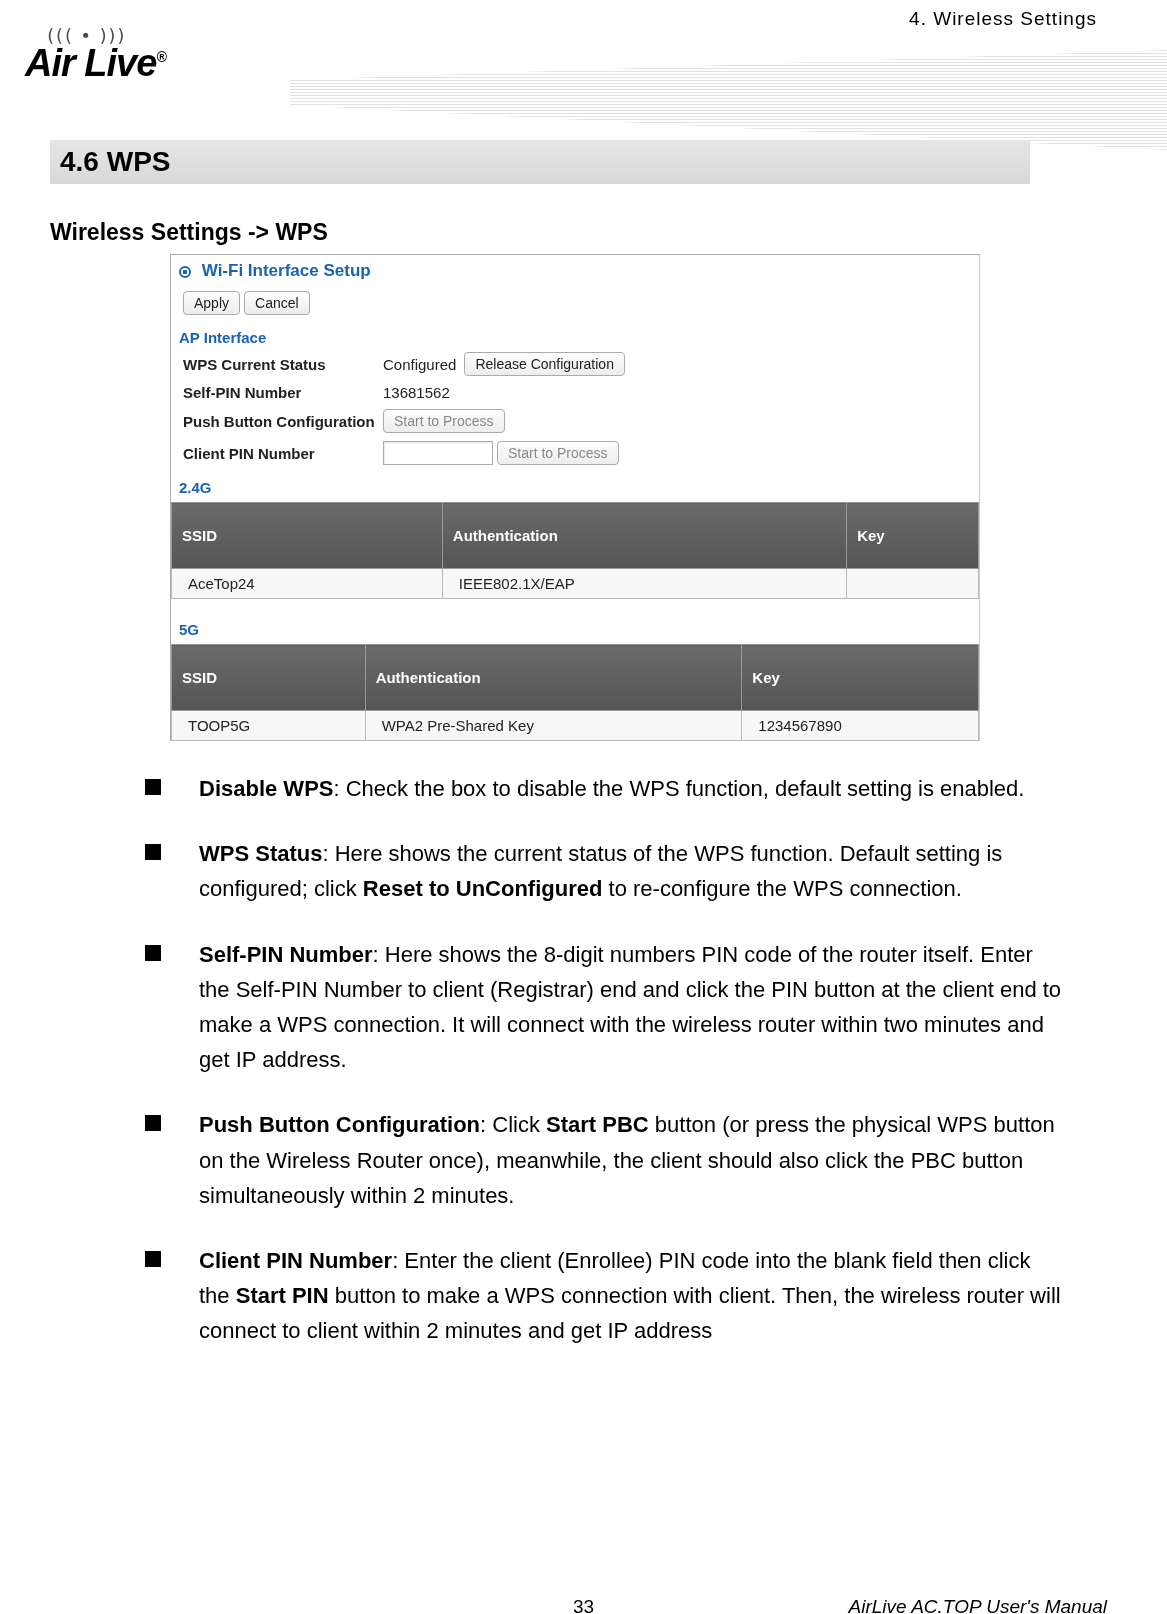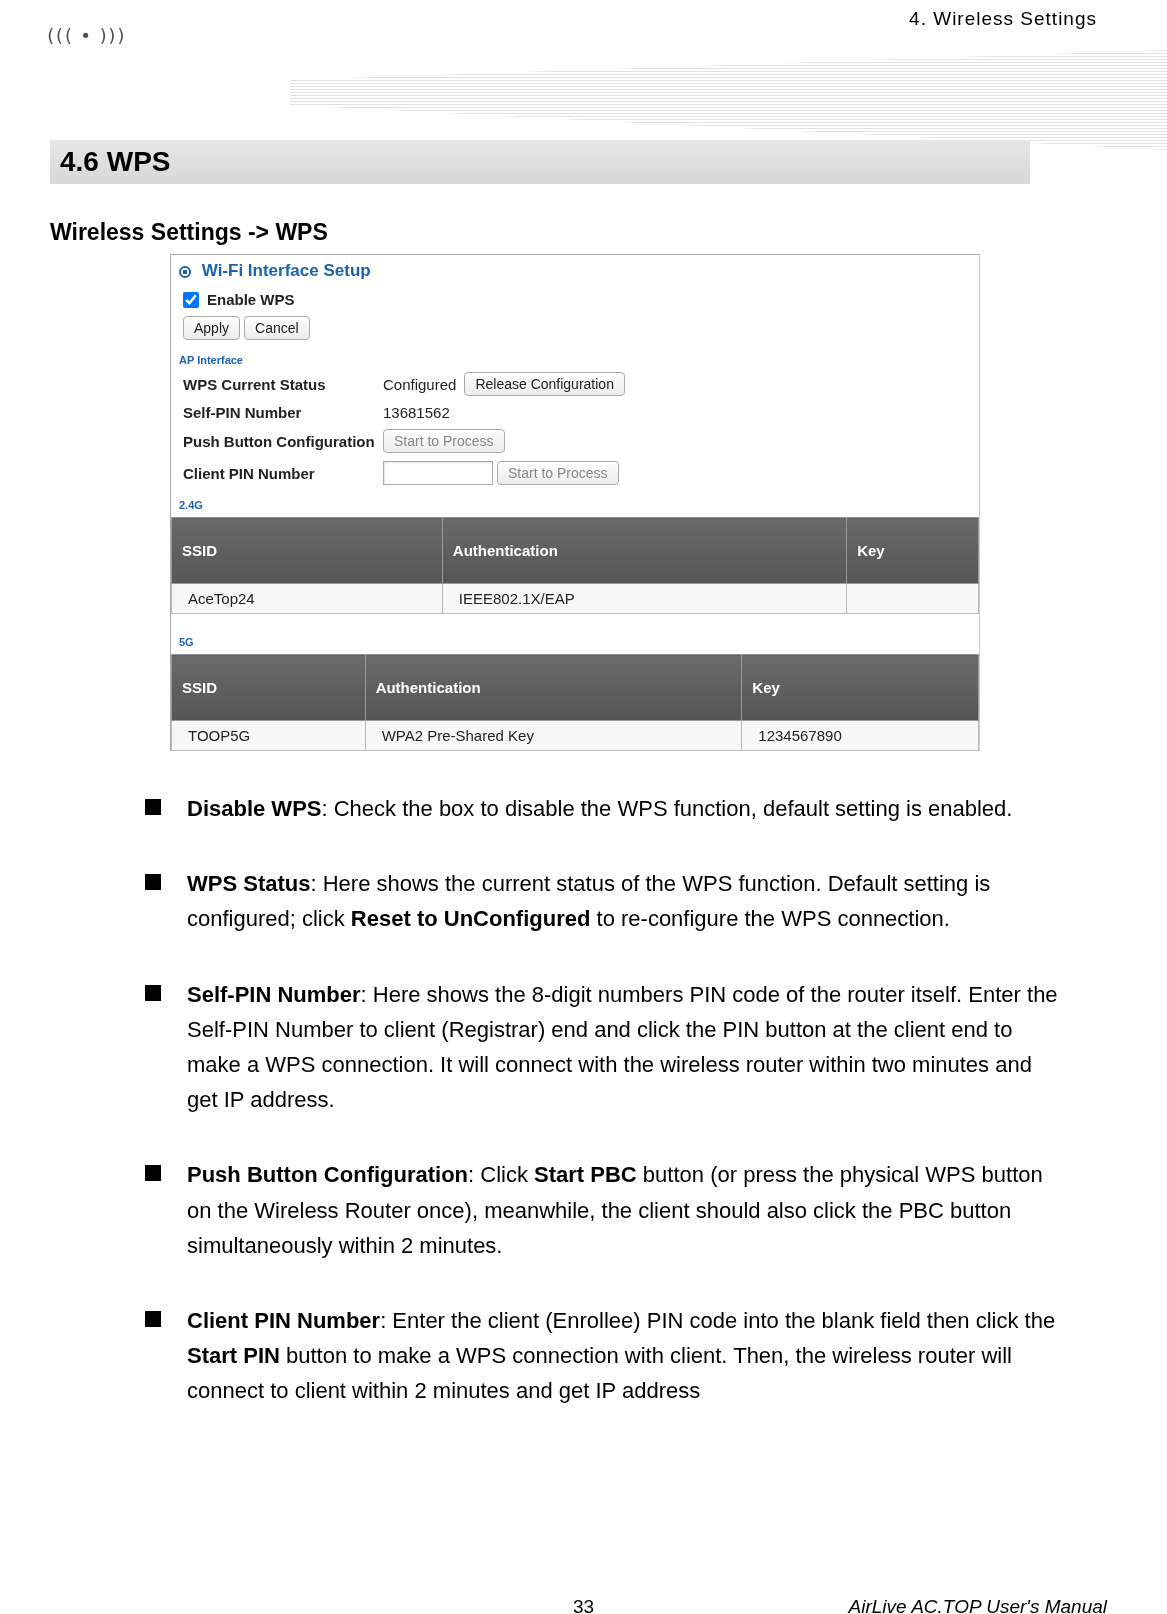--- a/index.html
+++ b/index.html
@@ -104,21 +104,21 @@
     .screenshot .btn {
       background: linear-gradient(180deg,#fdfdfd,#ededed);
       border: 1px solid #aaa; border-radius: 4px;
       padding: 3px 10px; font-size: 14px;
       margin-right: 4px; display: inline-block;
       cursor: pointer;
     }
     .screenshot .btn.disabled { color: #888; }
     .screenshot .sect-sub {
       padding: 10px 8px 2px 8px;
-      color: #1b63b0; font-weight: bold; font-size: 11px;
+      color: #1b63b0; font-weight: bold; font-size: 15px;
     }
     .screenshot .txt-input {
       border: 1px solid #aaa; height: 24px; width: 110px;
       background: #fff; padding: 2px 4px; margin-right: 4px;
       box-shadow: inset 1px 1px 2px rgba(0,0,0,.1);
     }
     .screenshot table {
       width: 100%; border-collapse: collapse; margin: 4px 0 12px 0;
     }
     .screenshot th {
@@ -130,22 +130,21 @@
       border: 1px solid #bbb; padding: 6px 16px; background: #f7f7f7;
     }
     
     .bullets { margin: 30px 55px 0 95px; }
     .bullets li {
       list-style: none;
       position: relative;
       font-size: 22px;
       line-height: 1.6;
       margin-bottom: 30px;
-      padding-left: 42px;
-      margin-top: 40px;
+      padding-left: 54px;
     }
     .bullets li::before {
       content: "";
       position: absolute;
       left: 0; top: 8px;
       width: 16px; height: 16px;
       background: #000;
     }
     .bullets b { font-weight: bold; }
     
@@ -159,36 +158,33 @@
     .footer .pg { position: absolute; left: 50%; transform: translateX(-50%); font-style: normal; }
     .footer .man { position: absolute; right: 60px; }
   </style>
 </head>
 <body>
 
 <div class="header-section">
   <div class="chapter-label">4. Wireless Settings</div>
   <div class="logo">
     <div class="antenna">((( • )))</div>
+    <div class="brand"><span>Air Live</span><span class="reg">®</span></div>
   </div>
   <div class="swoosh"></div>
 </div>
 
 <div class="content">
   <div class="section-title">4.6 WPS</div>
   <div class="breadcrumb">Wireless Settings -&gt; WPS</div>
 
   <div class="screenshot">
     <div class="panel-title">
       <span class="radio-icon"></span>
       <span>Wi-Fi Interface Setup</span>
-    </div>
-    <div class="row">
-      <input type="checkbox" checked="" style="">
-      <b>Enable WPS</b>
     </div>
     <div class="row">
       <span class="btn">Apply</span>
       <span class="btn">Cancel</span>
     </div>
     <div class="sect-sub">AP Interface</div>
     <div class="row">
       <div class="label-cell">WPS Current Status</div>
       <span style="margin-right:8px">Configured</span>
       <span class="btn">Release Configuration</span>

